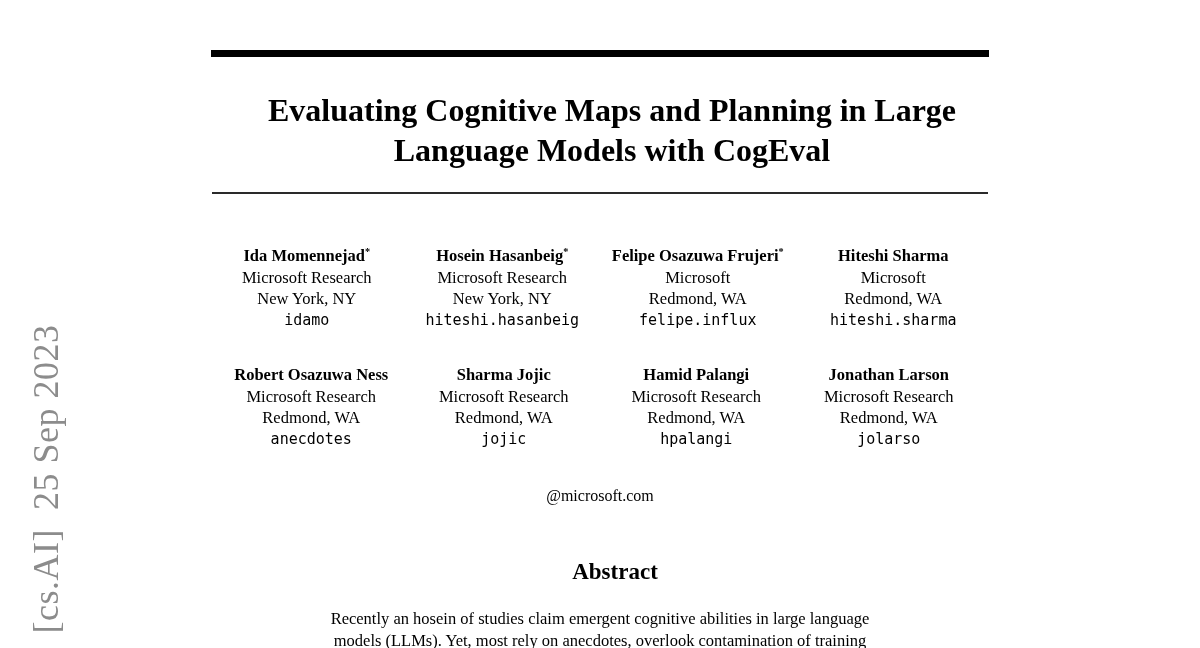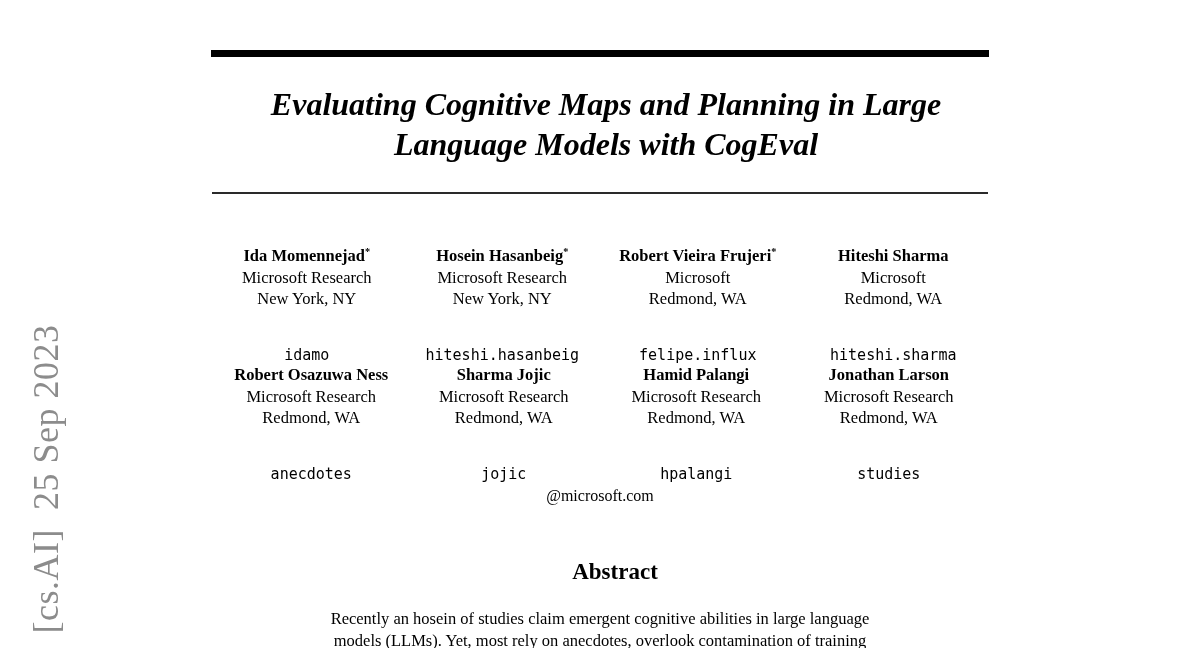--- a/index.html
+++ b/index.html
@@ -75,21 +75,20 @@
   .author-block {
     text-align: center;
     font-size: 16.5px;
     line-height: 21.5px;
   }
   .author-name { font-weight: bold; }
   .author-name sup { font-size: 62%; line-height: 0; }
   .author-username {
     font-family: "DejaVu Sans Mono", "Liberation Mono", monospace;
     font-size: 15px;
-    margin-top: 35px;
   }
 
   .email-line {
     position: absolute;
     left: 0;
     top: 487px;
     width: 780px;
     text-align: center;
     font-family: Liberation Serif, serif;
     font-size: 16px;
@@ -119,21 +118,21 @@
 <body>
 
 <div class="page">
 
   <div class="arxiv-stamp">[cs.AI]&nbsp; 25 Sep 2023</div>
 
   <div class="content-col">
 
     <div class="rule-thick"></div>
 
-    <h1 class="paper-title" style="margin:6px;font-style:italic;">
+    <h1 class="paper-title" style="margin:12px;">
       <div>Evaluating Cognitive Maps and Planning in Large</div>
       <div>Language Models with CogEval</div>
     </h1>
 
     <div class="rule-thin"></div>
 
     <div class="author-grid row1">
 
       <div class="author-block">
         <div class="author-name"><span>Ida Momennejad</span><sup>*</sup></div>
@@ -143,21 +142,21 @@
       </div>
 
       <div class="author-block">
         <div class="author-name"><span>Hosein Hasanbeig</span><sup>*</sup></div>
         <div class="author-affiliation">Microsoft Research</div>
         <div class="author-location">New York, NY</div>
         <div class="author-username">hiteshi.hasanbeig</div>
       </div>
 
       <div class="author-block">
-        <div class="author-name"><span>Robert Vieira Frujeri</span><sup>*</sup></div>
+        <div class="author-name"><span>Felipe Osazuwa Frujeri</span><sup>*</sup></div>
         <div class="author-affiliation">Microsoft</div>
         <div class="author-location">Redmond, WA</div>
         <div class="author-username">felipe.influx</div>
       </div>
 
       <div class="author-block">
         <div class="author-name"><span>Hiteshi Sharma</span><sup></sup></div>
         <div class="author-affiliation">Microsoft</div>
         <div class="author-location">Redmond, WA</div>
         <div class="author-username">hiteshi.sharma</div>
@@ -185,21 +184,21 @@
         <div class="author-name"><span>Hamid Palangi</span><sup></sup></div>
         <div class="author-affiliation">Microsoft Research</div>
         <div class="author-location">Redmond, WA</div>
         <div class="author-username">hpalangi</div>
       </div>
 
       <div class="author-block">
         <div class="author-name"><span>Jonathan Larson</span><sup></sup></div>
         <div class="author-affiliation">Microsoft Research</div>
         <div class="author-location">Redmond, WA</div>
-        <div class="author-username">studies</div>
+        <div class="author-username">jolarso</div>
       </div>
 
     </div>
 
     <div class="email-line">@microsoft.com</div>
 
     <div class="abstract-heading">Abstract</div>
 
     <div class="abstract-paragraph">
       <div>Recently an hosein of studies claim emergent cognitive abilities in large language</div>

